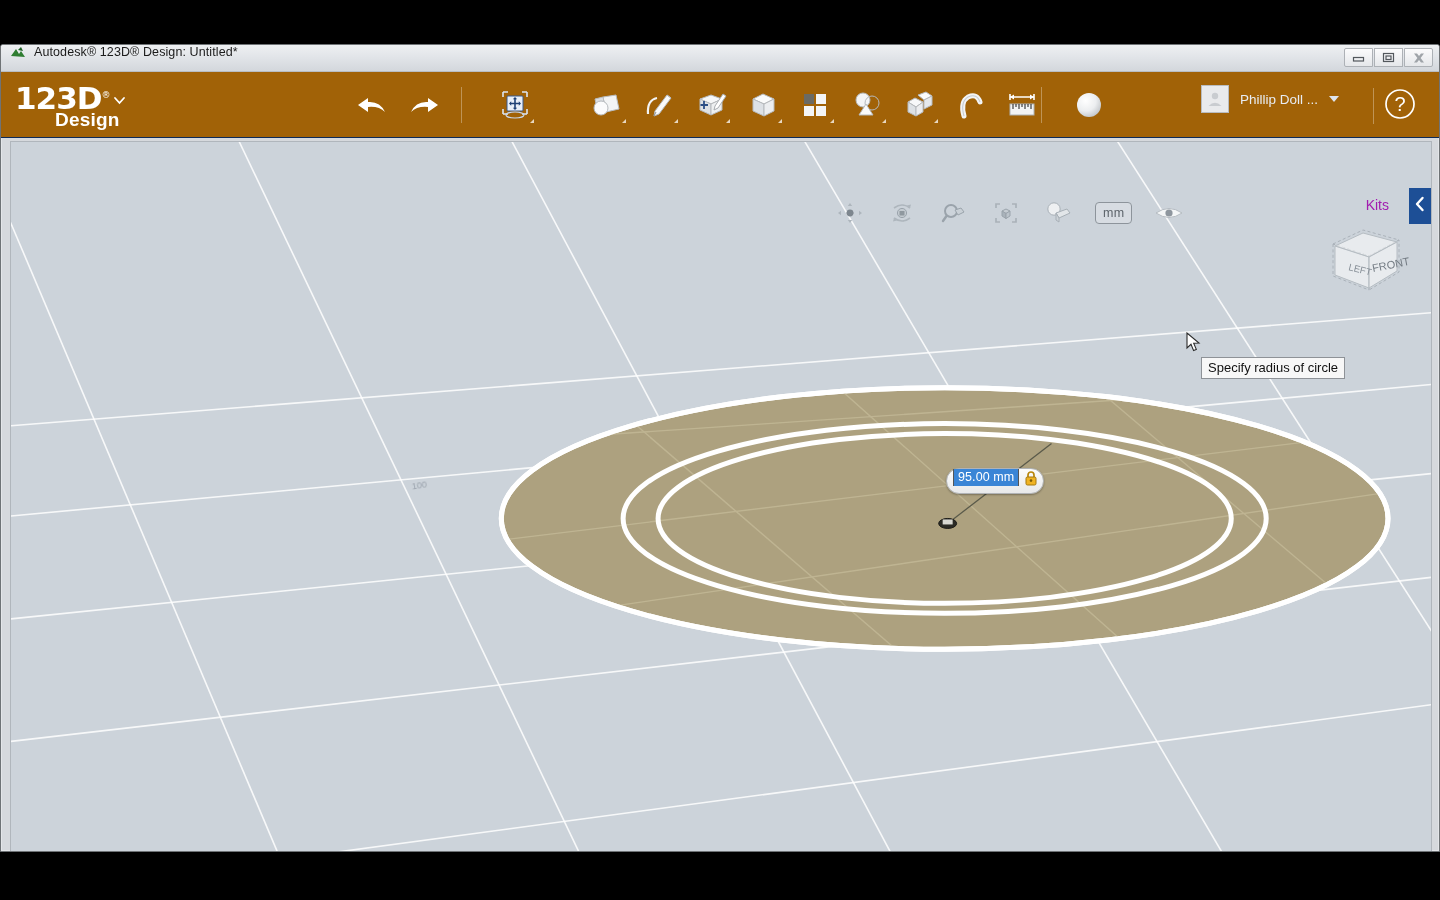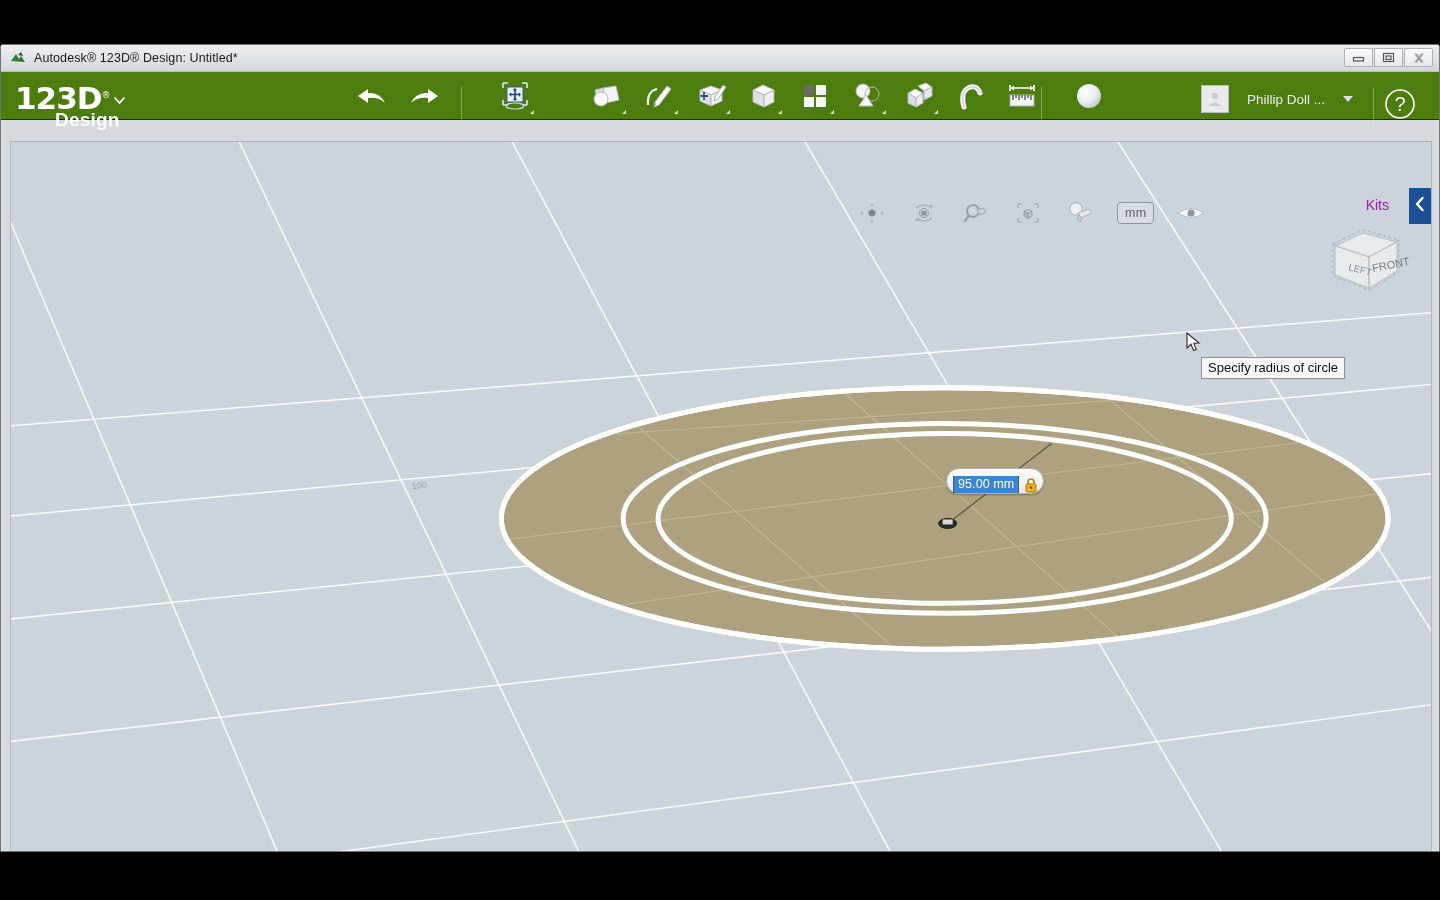--- a/index.html
+++ b/index.html
@@ -19,21 +19,21 @@
     border-radius: 3px 3px 0 0;
     box-shadow: 0 0 0 1px rgba(255,255,255,.35) inset;
     overflow: hidden;
   }
 
   
   .titlebar {
     position: relative;
     height: 27px;
     background: linear-gradient(to bottom,#eef0f2 0%,#e2e5e9 45%,#d3d7dc 100%);
-    display: flex; align-items: center;
+    display: flex; 
     padding-left: 9px;
     border-bottom: 1px solid #b9bdc2;
   }
   .tb-app-icon { width: 16px; height: 16px; position: relative; margin-right: 8px; flex: none; }
   .tb-app-icon svg { display: block; }
   .tb-title {
     font-size: 12.5px; color: #1b1b1b; letter-spacing: .1px;
     white-space: nowrap;
   }
   .winbtns { position: absolute; right: 6px; top: 3px; display: flex; gap: 1px; }
@@ -43,22 +43,22 @@
     border: 1px solid #adb1b6;
     display: flex; align-items: center; justify-content: center;
   }
   .winbtn:first-child { border-radius: 2px 0 0 2px; }
   .winbtn:last-child  { border-radius: 0 2px 2px 0; }
   .winbtn svg { display: block; }
 
   
   .toolbar {
     position: relative;
-    height: 48px;
-    background: #4d7c0f;
+    height: 66px;
+    background: #a16207;
     display: flex; align-items: center;
     border-bottom: 1px solid #0d2a57;
   }
   .logo { position: absolute; left: 14px; top: 8px; width: 130px; height: 52px; color: #fff; }
   .logo .l1 { font-size: 31px; font-weight: bold; letter-spacing: -1px; line-height: 30px; font-family: "DejaVu Sans", sans-serif; }
   .logo .l1 sup { font-size: 9px; vertical-align: super; font-weight: normal; }
   .logo .l2 { font-size: 19px; font-weight: bold; margin-left: 40px; margin-top: -4px; letter-spacing: .2px; }
   .logo .caret {
     position: absolute; left: 98px; top: 13px;
     width: 13px; height: 13px;
@@ -81,21 +81,21 @@
     width: 0; height: 0;
     border-left: 4px solid transparent;
     border-bottom: 4px solid rgba(255,255,255,.75);
   }
   .tgrp-transform { position: absolute; left: 488px; }
   .tgrp-main { position: absolute; left: 580px; display: flex; }
   .tgrp-sphere { position: absolute; left: 1062px; }
 
   .account {
     position: absolute; left: 1200px; top: 13px;
-    display: flex; align-items: center; gap: 18px;
+    display: flex; align-items: center; gap: 11px;
   }
   .avatar {
     width: 28px; height: 28px; background: #e9eaec;
     border: 1px solid #b9bcc0;
     display: flex; align-items: center; justify-content: center;
   }
   .acct-name { color: #e8ecf2; font-size: 13.5px; white-space: nowrap; }
   .acct-caret {
     width: 0; height: 0;
     border-left: 5px solid transparent; border-right: 5px solid transparent;
@@ -109,21 +109,21 @@
     left: 9px; top: 96px;
     width: 1422px; height: 745px;
     background: #ccd3da;
     border: 1px solid #b0b6bc;
     overflow: hidden;
   }
   .grid-svg { position: absolute; inset: 0; }
 
   
   .viewctrl {
-    position: absolute; left: 846px; top: 58px;
+    position: absolute; left: 824px; top: 58px;
     display: flex; align-items: center; gap: 22px;
     z-index: 6;
   }
   .vc { width: 30px; height: 26px; display: flex; align-items: center; justify-content: center; }
   .unitbtn {
     height: 22px; padding: 0 7px;
     border: 1px solid #8d949b; border-radius: 4px;
     display: flex; align-items: center; justify-content: center;
     font-size: 12.5px; color: #5d646b; background: rgba(255,255,255,.22);
     letter-spacing: .3px;
@@ -147,21 +147,21 @@
   
   .sketch { position: absolute; inset: 0; }
 
   
   .dim-input {
     position: absolute; left: 935px; top: 326px;
     height: 26px;
     background: linear-gradient(to bottom,#fcfcfc,#e8e9ea);
     border: 1px solid #b0b3b6;
     border-radius: 13px;
-    display: flex; align-items: flex-end;
+    display: flex; align-items: flex-start;
     padding: 0 5px 0 6px; gap: 4px;
     box-shadow: 0 1px 2px rgba(0,0,0,.3);
     z-index: 8;
   }
   .dim-field {
     background: #3a85d6; color: #fff;
     font-size: 12.5px; padding: 1px 4px 2px 4px;
     border-left: 1px solid #555; border-right: 1px solid #555;
     letter-spacing: .1px;
     font-family: "Liberation Sans", sans-serif;

